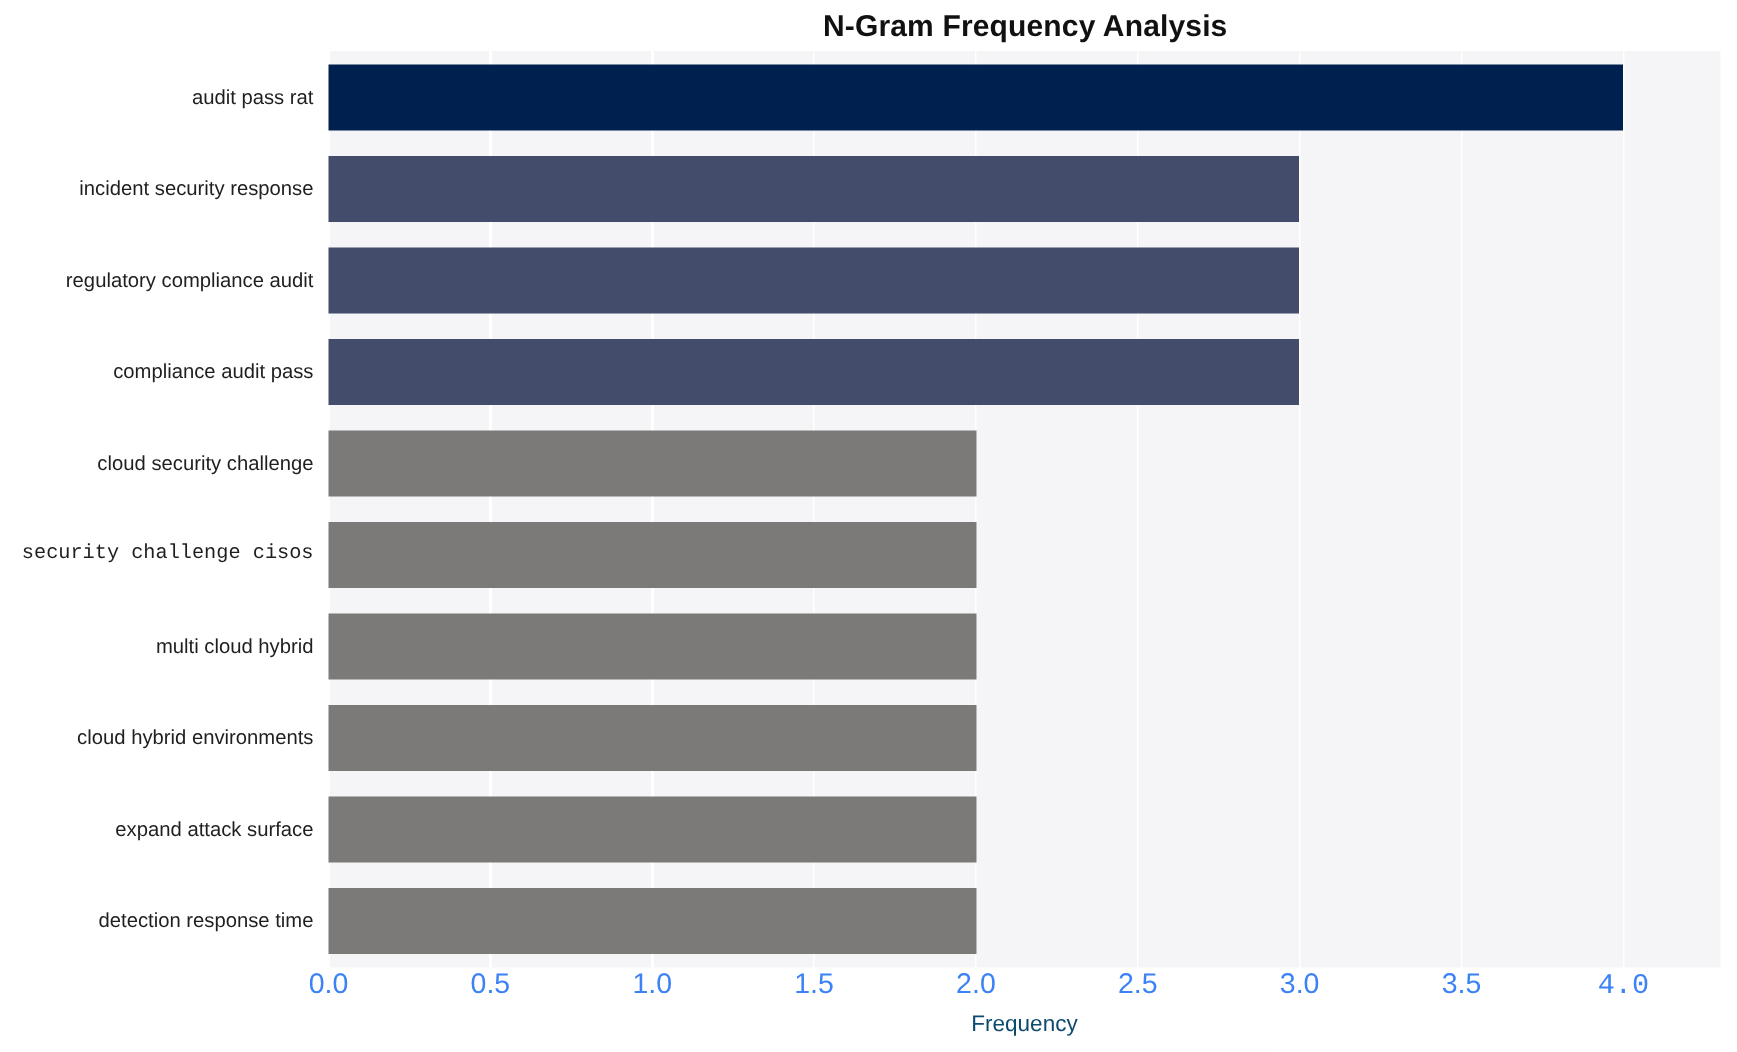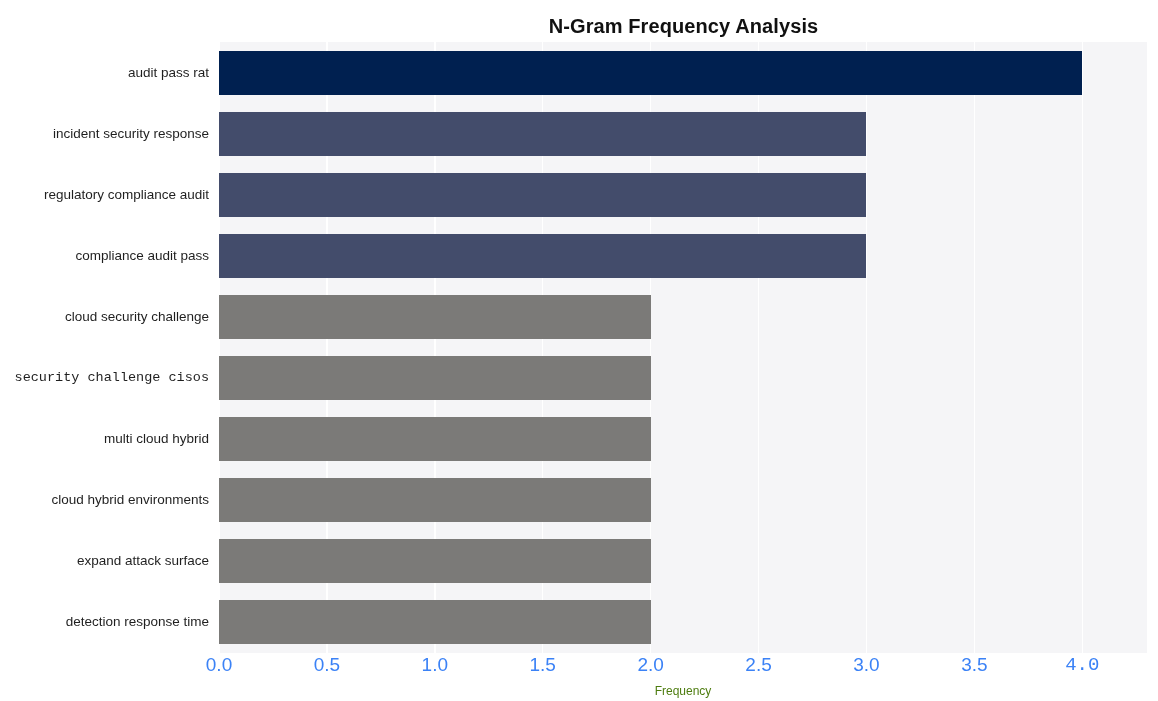--- a/index.html
+++ b/index.html
@@ -9,21 +9,21 @@
   }
   body {
     width: 1158px;
     height: 701px;
     font-family: "Liberation Sans", sans-serif;
     overflow: hidden;
     position: relative;
   }
   #figure {
     position: absolute;
-    left: 0; top: 8px;
+    left: 0; top: 0;
     width: 1158px;
     height: 515px;
     background: #ffffff;
   }
   #chart-title {
     position: absolute;
     left: 219px;
     top: 5px;
     width: 929px;
     text-align: center;
@@ -88,22 +88,22 @@
     color: #3b82f6;
     white-space: nowrap;
     line-height: 18px;
   }
   #xaxis-title {
     position: absolute;
     left: 219px;
     top: 674px;
     width: 928px;
     text-align: center;
-    font-size: 12px;
-    color: #4d7c0f;
+    font-size: 15px;
+    color: #0c4a6e;
     line-height: 18px;
     white-space: nowrap;
   }
 </style>
 </head>
 <body>
 
 <div id="figure">
 
   <div id="chart-title">N-Gram Frequency Analysis</div>

